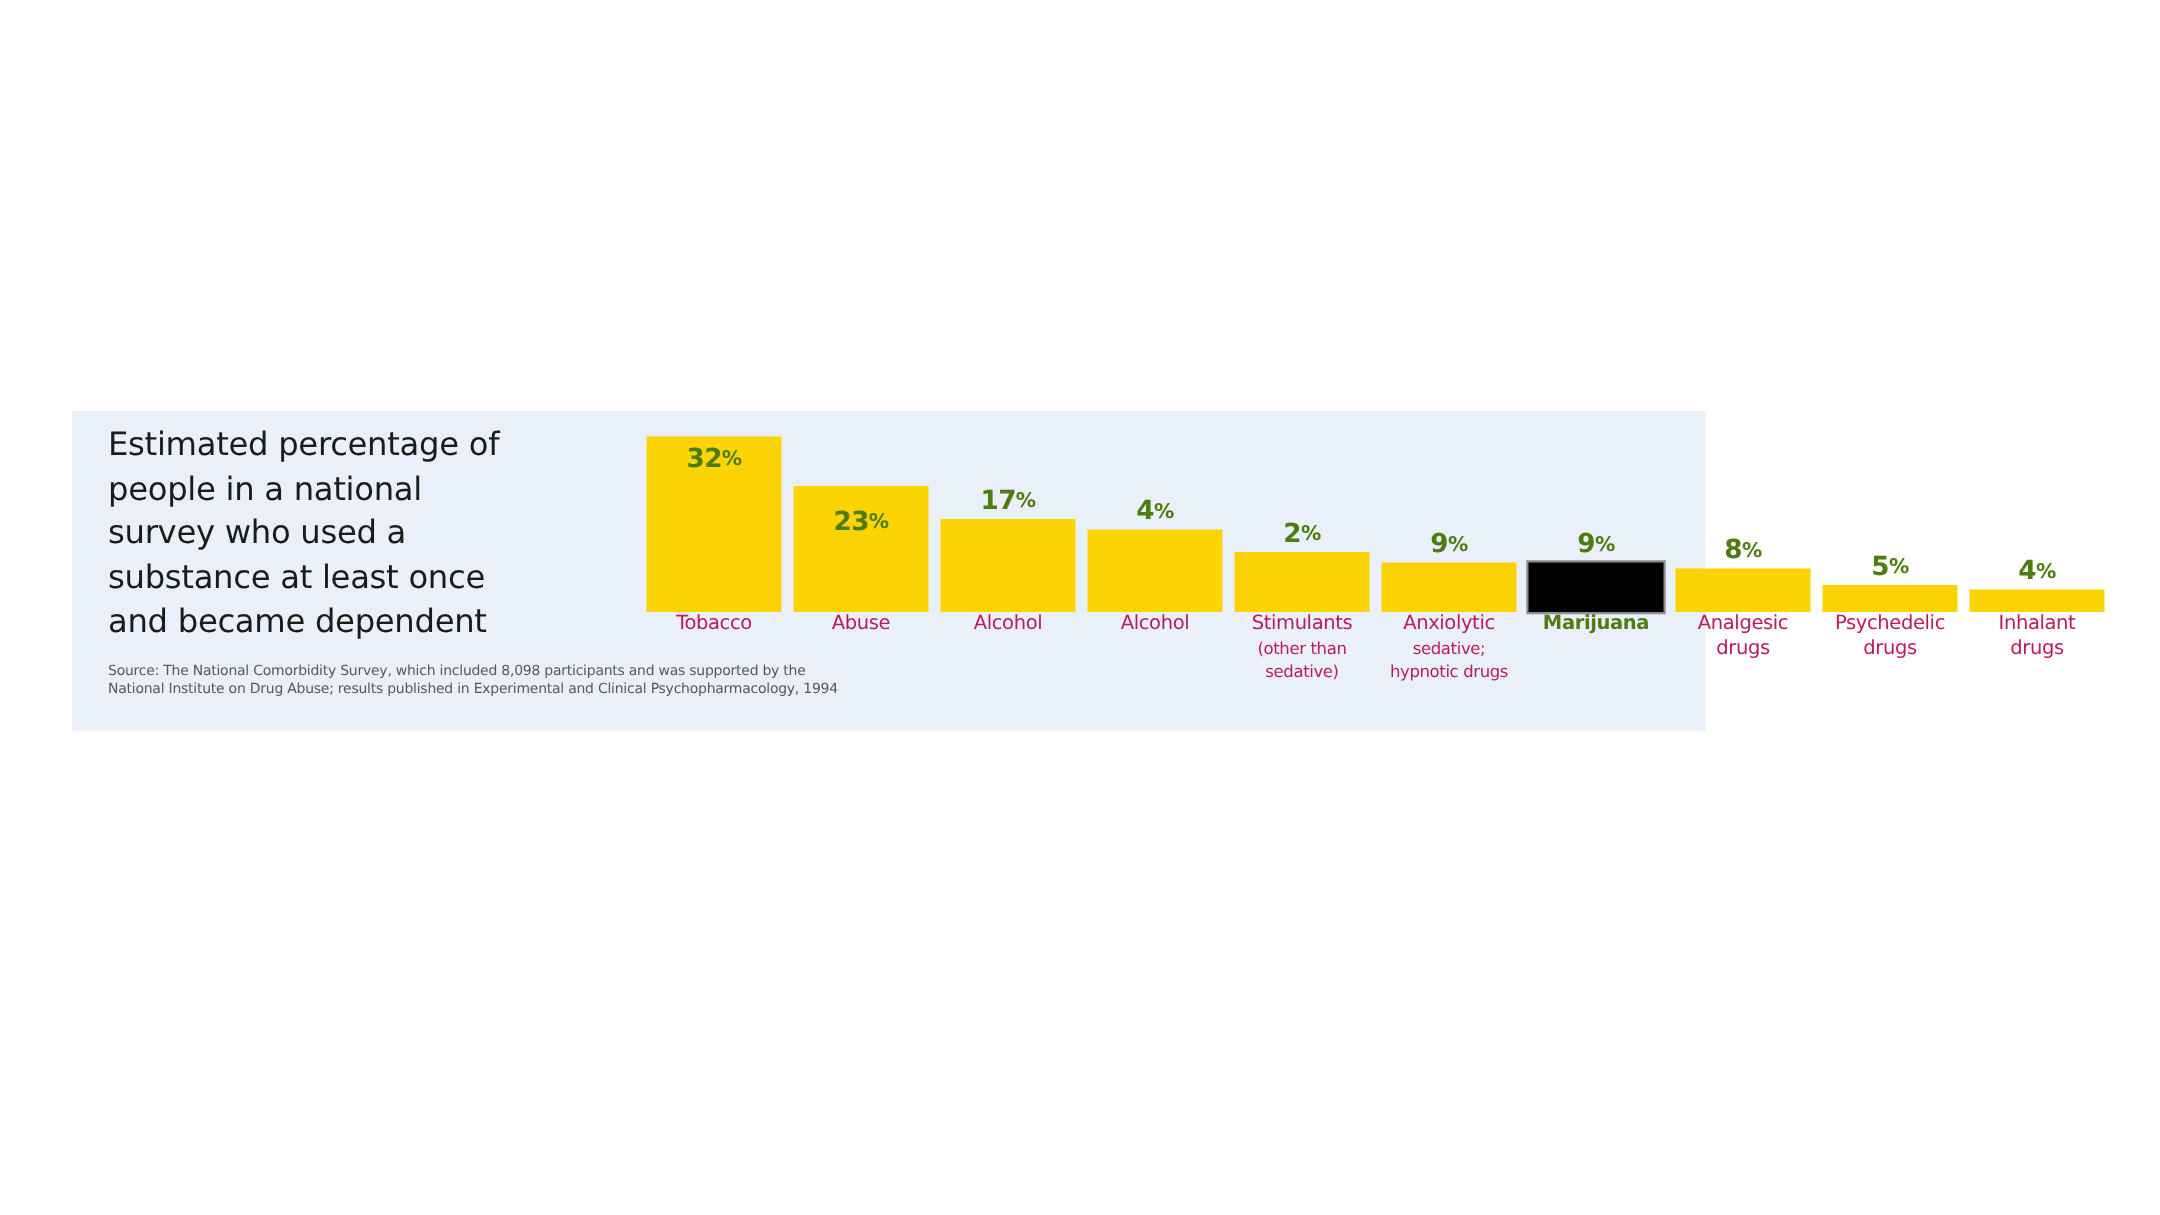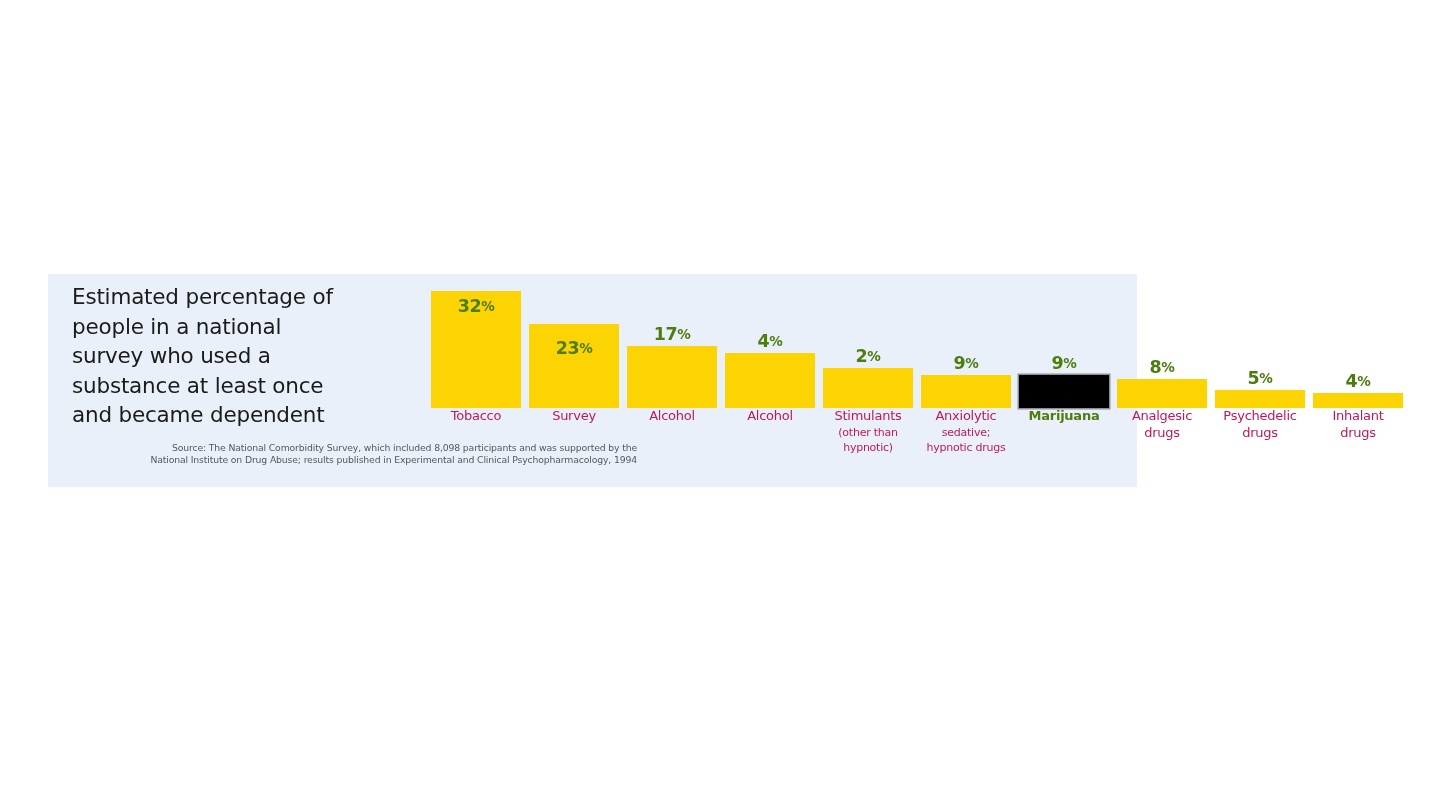--- a/index.html
+++ b/index.html
@@ -44,21 +44,20 @@
   }
   #chart-source {
     margin-top: 12px;
     width: 565px;
     font-family: "DejaVu Sans", sans-serif;
     font-size: 9.3px;
     line-height: 12.4px;
     color: #54585f;
     letter-spacing: -0.15px;
     white-space: pre-line;
-    text-align: right;
   }
 
   
   #plot-area {
     position: absolute;
     left: 335px;
     top: 0px;
     width: 997px;
     height: 213px;
   }
@@ -138,36 +137,36 @@
 
   <div id="plot-area">
       <div class="bar-column" style="left: 48px;">
         <div class="bar-rect" style="height: 117.12px; top: 16.88px;"></div>
         <div class="bar-value" style="top: 22.88px;"><span>32</span><span class="pct">%</span></div>
         <div class="bar-label"><span>Tobacco</span></div>
       </div>
       <div class="bar-column" style="left: 146px;">
         <div class="bar-rect" style="height: 84.18px; top: 49.82px;"></div>
         <div class="bar-value" style="top: 28.82px; margin-top: 36px;"><span>23</span><span class="pct">%</span></div>
-        <div class="bar-label"><span>Survey</span></div>
+        <div class="bar-label"><span>Abuse</span></div>
       </div>
       <div class="bar-column" style="left: 244px;">
         <div class="bar-rect" style="height: 62.22px; top: 71.78px;"></div>
         <div class="bar-value" style="top: 50.78px;"><span>17</span><span class="pct">%</span></div>
         <div class="bar-label"><span>Alcohol</span></div>
       </div>
       <div class="bar-column" style="left: 342px;">
         <div class="bar-rect" style="height: 54.9px; top: 79.1px;"></div>
         <div class="bar-value" style="top: 58.1px;"><span>4</span><span class="pct">%</span></div>
         <div class="bar-label"><span>Alcohol</span></div>
       </div>
       <div class="bar-column" style="left: 440px;">
         <div class="bar-rect" style="height: 40.26px; top: 93.74px;"></div>
         <div class="bar-value" style="top: 72.74px;"><span>2</span><span class="pct">%</span></div>
-        <div class="bar-label"><span>Stimulants</span><span class="sub" style="display: block;">(other than</span><span class="sub" style="display: block;">hypnotic)</span></div>
+        <div class="bar-label"><span>Stimulants</span><span class="sub" style="display: block;">(other than</span><span class="sub" style="display: block;">sedative)</span></div>
       </div>
       <div class="bar-column" style="left: 538px;">
         <div class="bar-rect" style="height: 32.94px; top: 101.06px;"></div>
         <div class="bar-value" style="top: 80.06px;"><span>9</span><span class="pct">%</span></div>
         <div class="bar-label"><span>Anxiolytic</span><span class="sub" style="display: block;">sedative;</span><span class="sub" style="display: block;">hypnotic drugs</span></div>
       </div>
       <div class="bar-column" style="left: 636px;">
         <div class="bar-rect highlight" style="height: 32.94px; top: 101.06px;"></div>
         <div class="bar-value" style="top: 80.06px;"><span>9</span><span class="pct">%</span></div>
         <div class="bar-label bold"><span>Marijuana</span></div>

